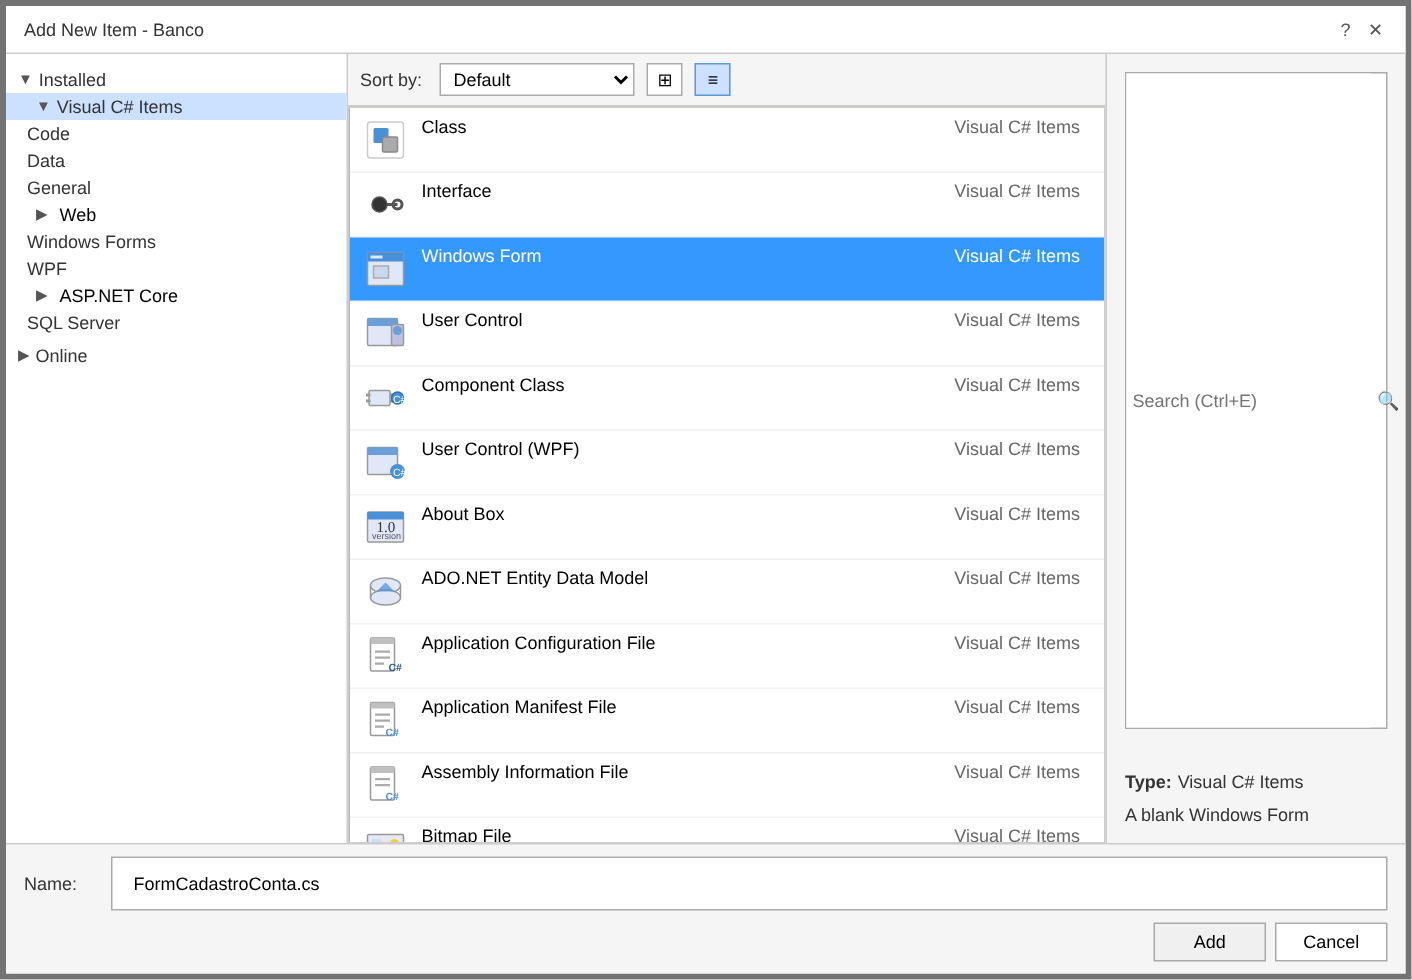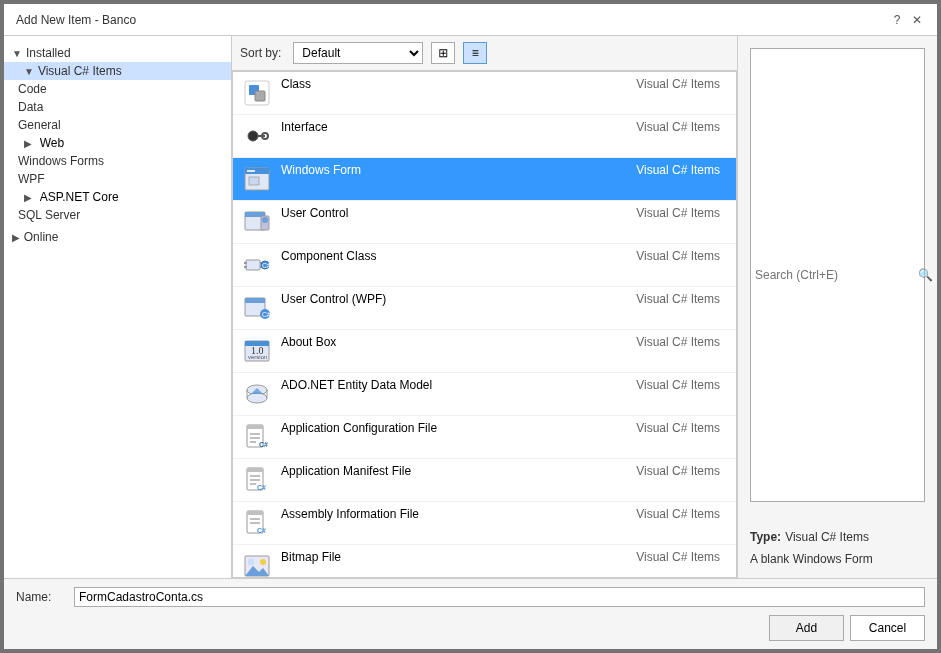--- a/index.html
+++ b/index.html
@@ -233,24 +233,24 @@
       align-items: center;
       gap: 8px;
     }
     .name-label {
       font-size: 12px;
       color: #333;
       width: 50px;
     }
     .name-input {
       flex: 1;
-      height: 20px;
+      height: 36px;
       border: 1px solid #aaa;
       font-size: 12px;
-      padding: 0 4px;
+      padding: 0 14px;
       background: #fff;
     }
     .button-row {
       display: flex;
       justify-content: flex-end;
       gap: 6px;
     }
     .btn {
       height: 26px;
       min-width: 75px;

